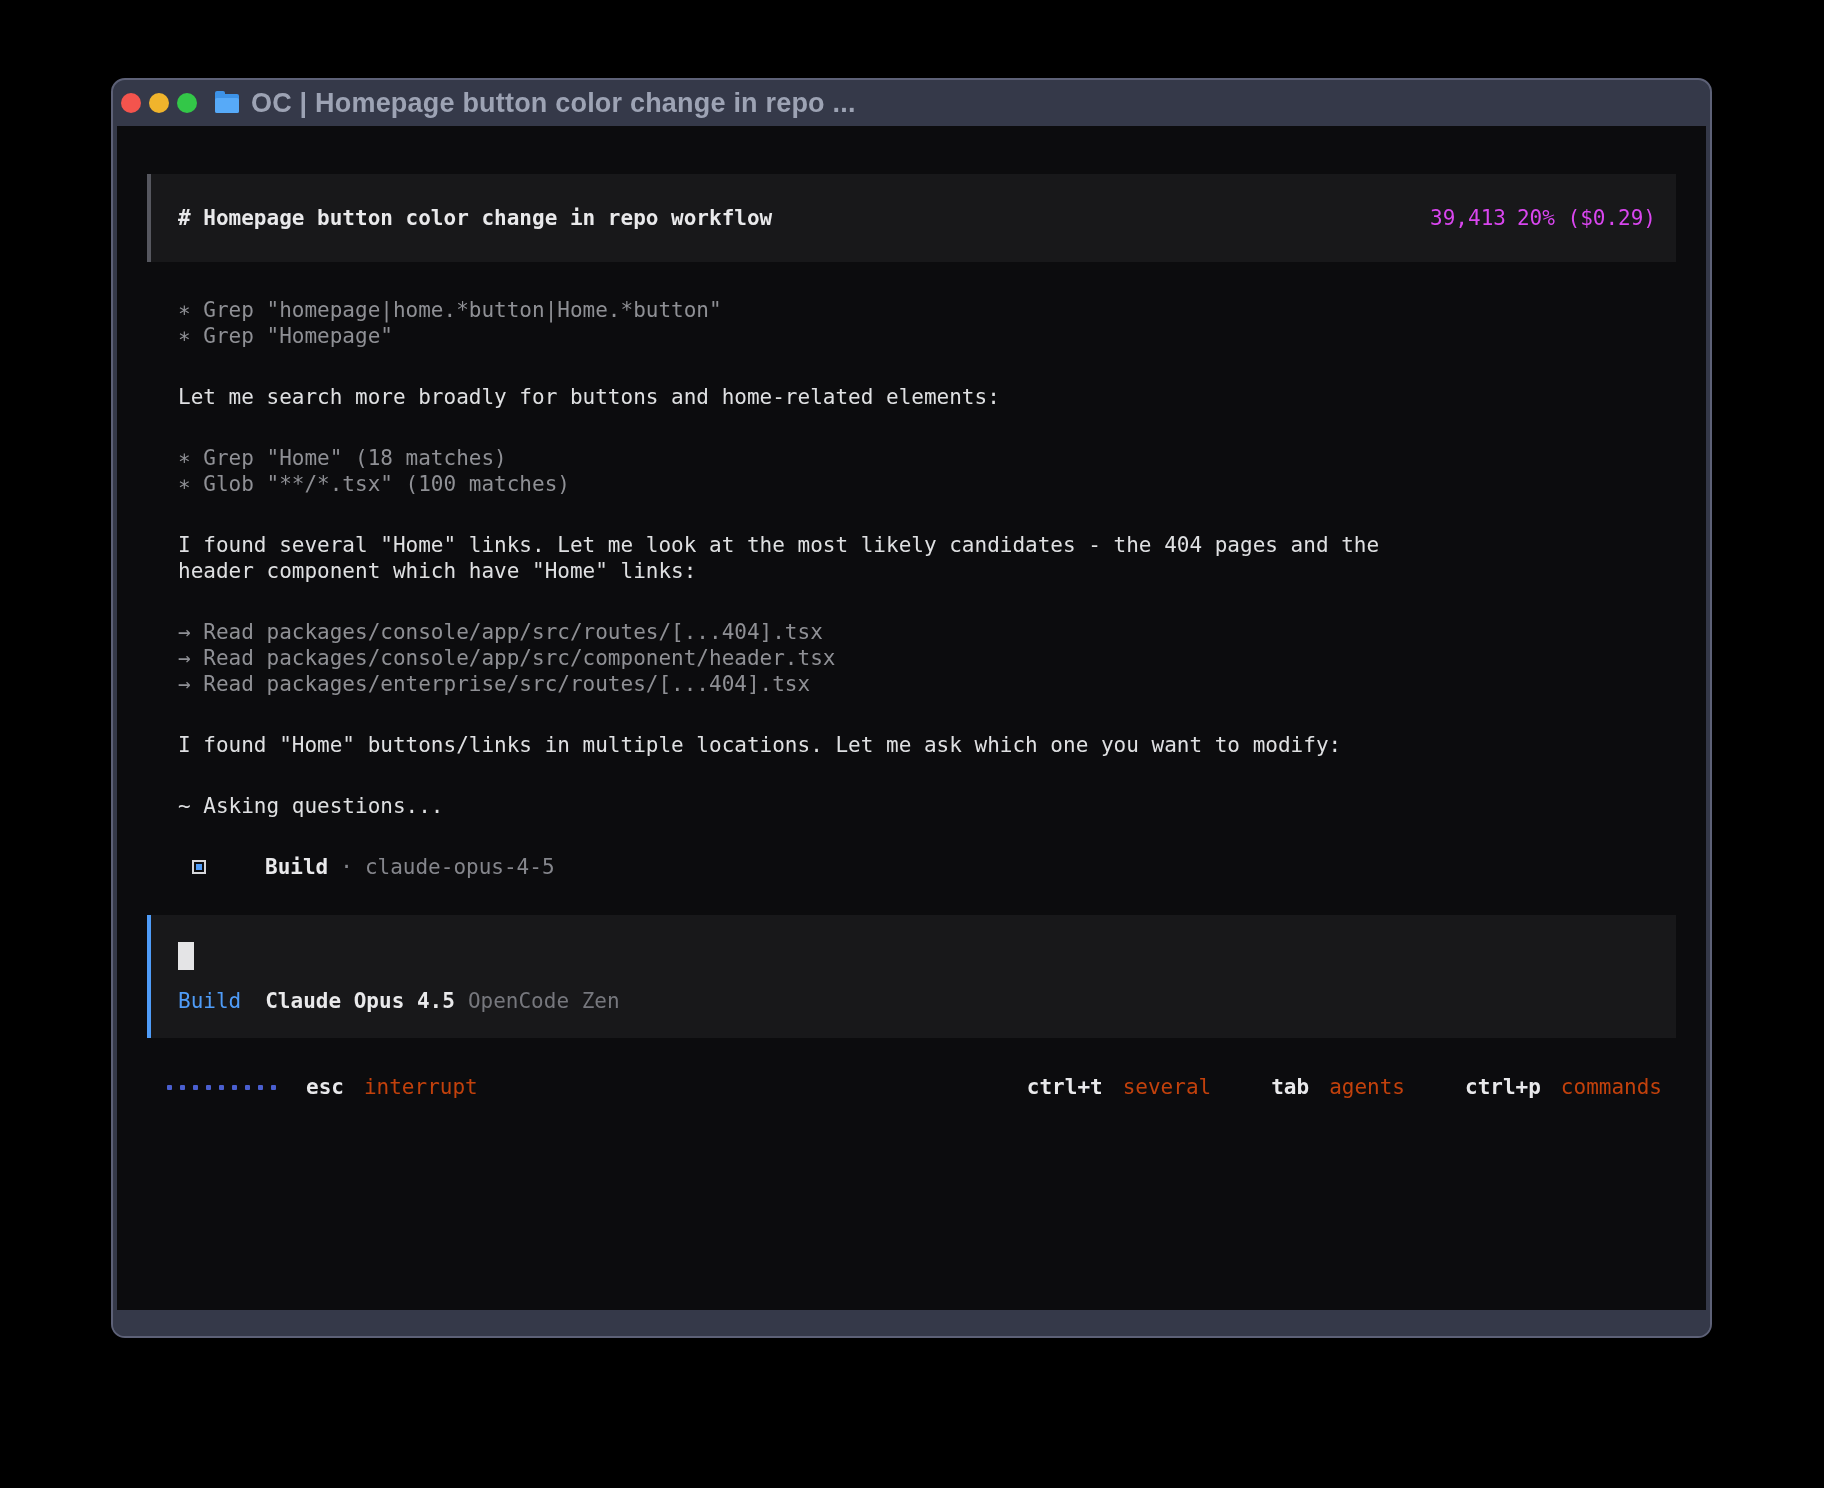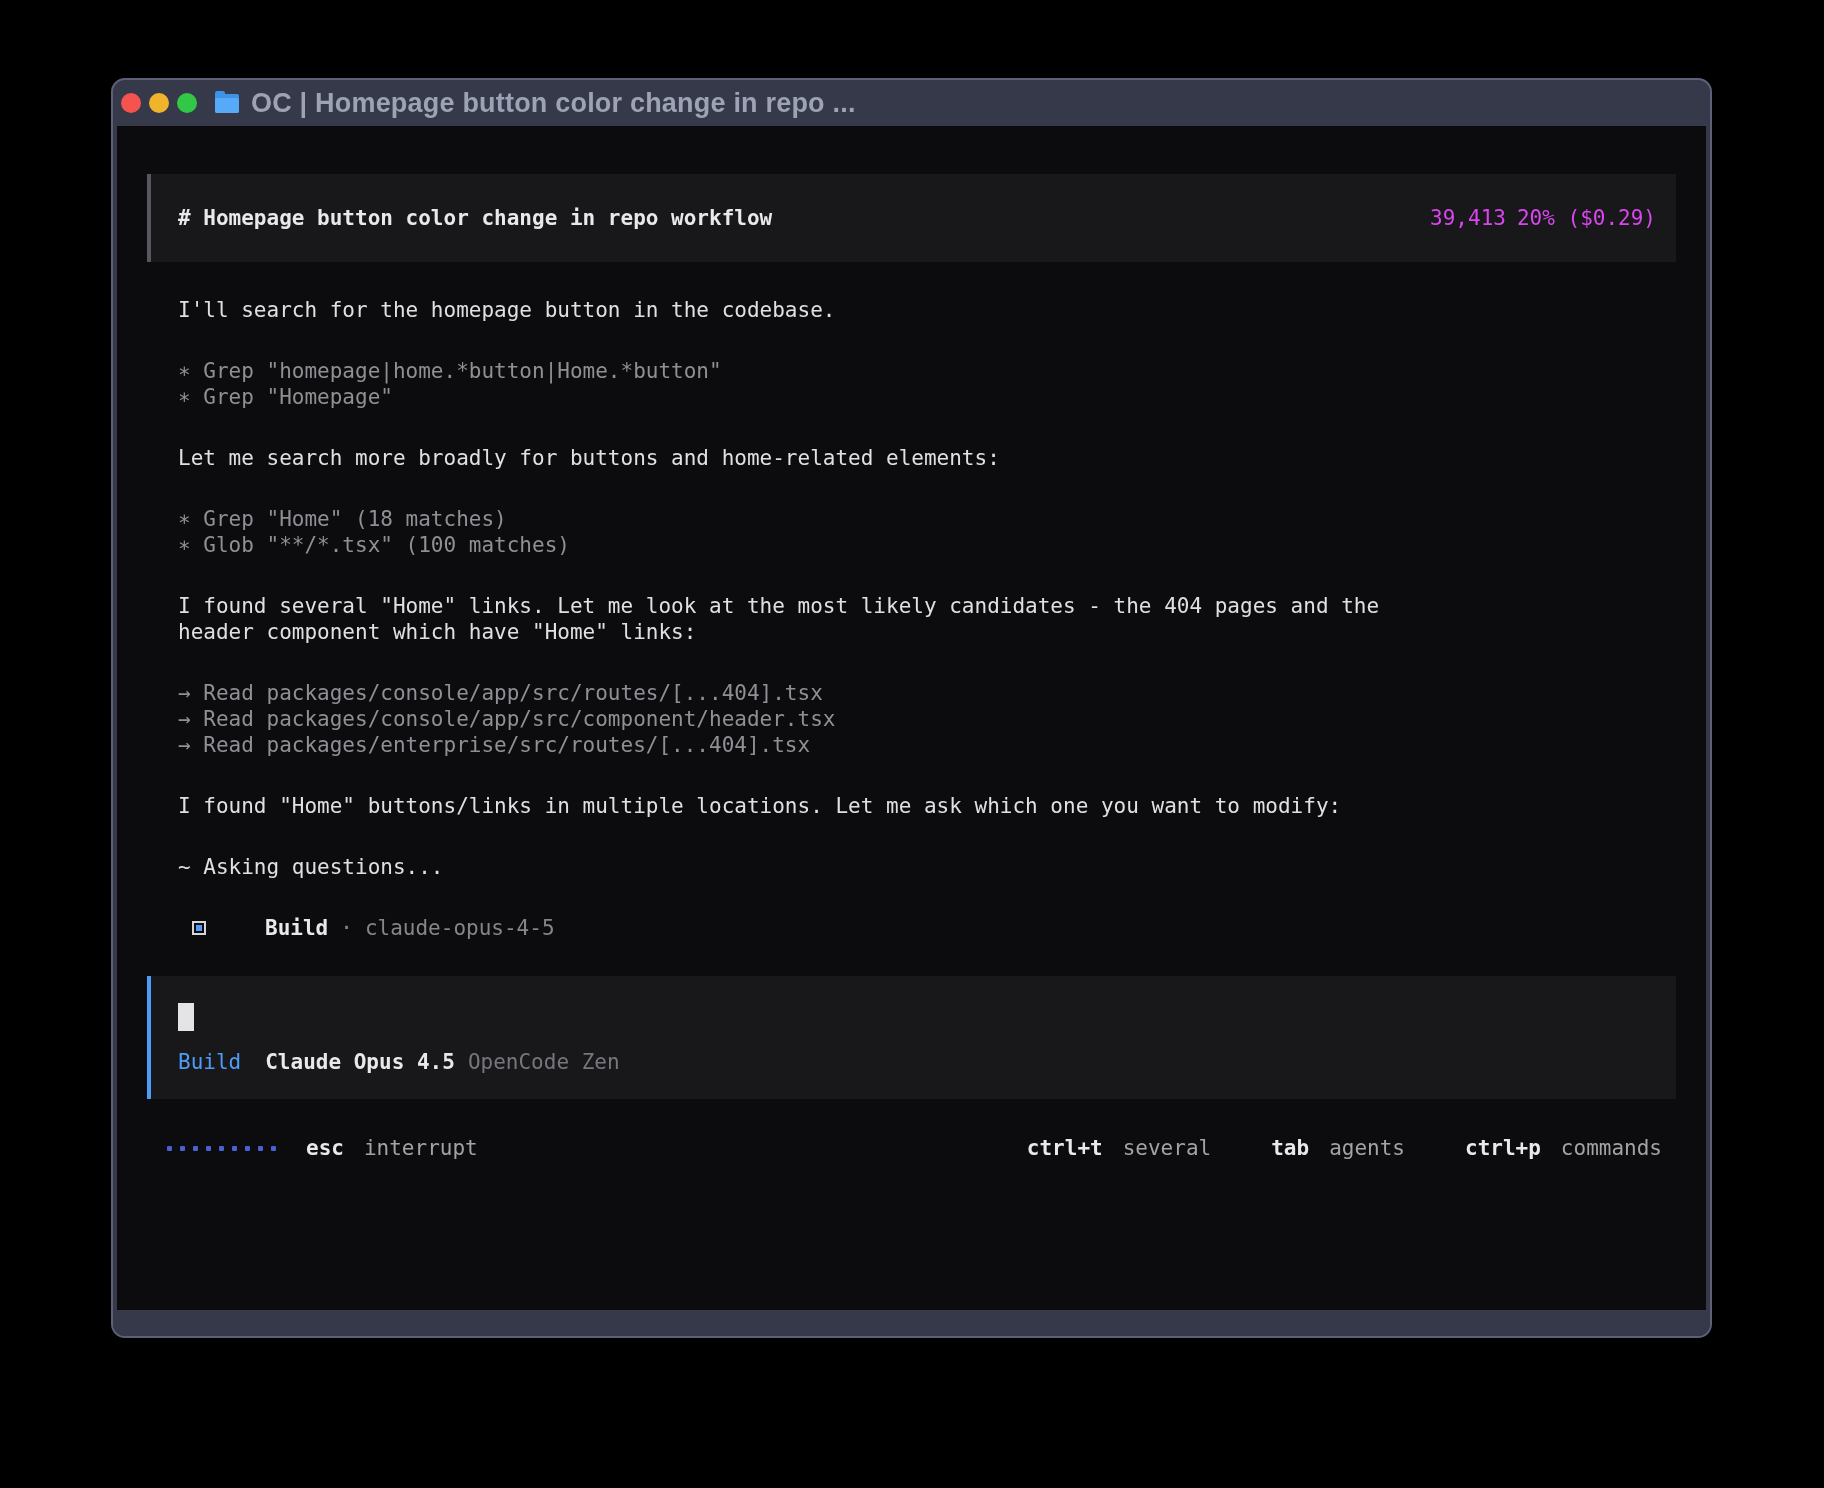--- a/index.html
+++ b/index.html
@@ -60,21 +60,21 @@
 
   
   .statusbar { margin:36px 14px 0 20px; display:flex; justify-content:space-between;
     align-items:center; }
   .status-left { display:flex; align-items:center; }
   .dots { display:flex; gap:8px; margin-right:30px; }
   .dot { width:5px; height:5px; border-radius:1px; background:#4a5fd0; }
   .hints { display:flex; gap:60px; }
   .hint { display:flex; gap:20px; }
   .hint .key { font-weight:bold; color:#e9e9eb; }
-  .hint .label { color:#a3a3a3; }
+  .hint .label { color:#c2410c; }
 
   
   .bottombar { flex:0 0 26px; background:#353949; }
 </style>
 </head>
 <body>
 
 <div class="window">
 
   <div class="titlebar">
@@ -96,21 +96,20 @@
     <div class="panel header-panel">
       <div class="header-title"># Homepage button color change in repo workflow</div>
       <div class="header-stats">
         <span>39,413</span>
         <span>20% ($0.29)</span>
       </div>
     </div>
 
 
     <div class="transcript">
-        <div class="block text">I'll search for the homepage button in the codebase.</div>
         <div class="block tool">∗ Grep "homepage|home.*button|Home.*button"</div>
         <div class="block tool">∗ Grep "Homepage"</div>
         <div class="block text">Let me search more broadly for buttons and home-related elements:</div>
         <div class="block tool">∗ Grep "Home" (18 matches)</div>
         <div class="block tool">∗ Glob "**/*.tsx" (100 matches)</div>
         <div class="block text">I found several "Home" links. Let me look at the most likely candidates - the 404 pages and the
 header component which have "Home" links:</div>
         <div class="block tool">→ Read packages/console/app/src/routes/[...404].tsx</div>
         <div class="block tool">→ Read packages/console/app/src/component/header.tsx</div>
         <div class="block tool">→ Read packages/enterprise/src/routes/[...404].tsx</div>

